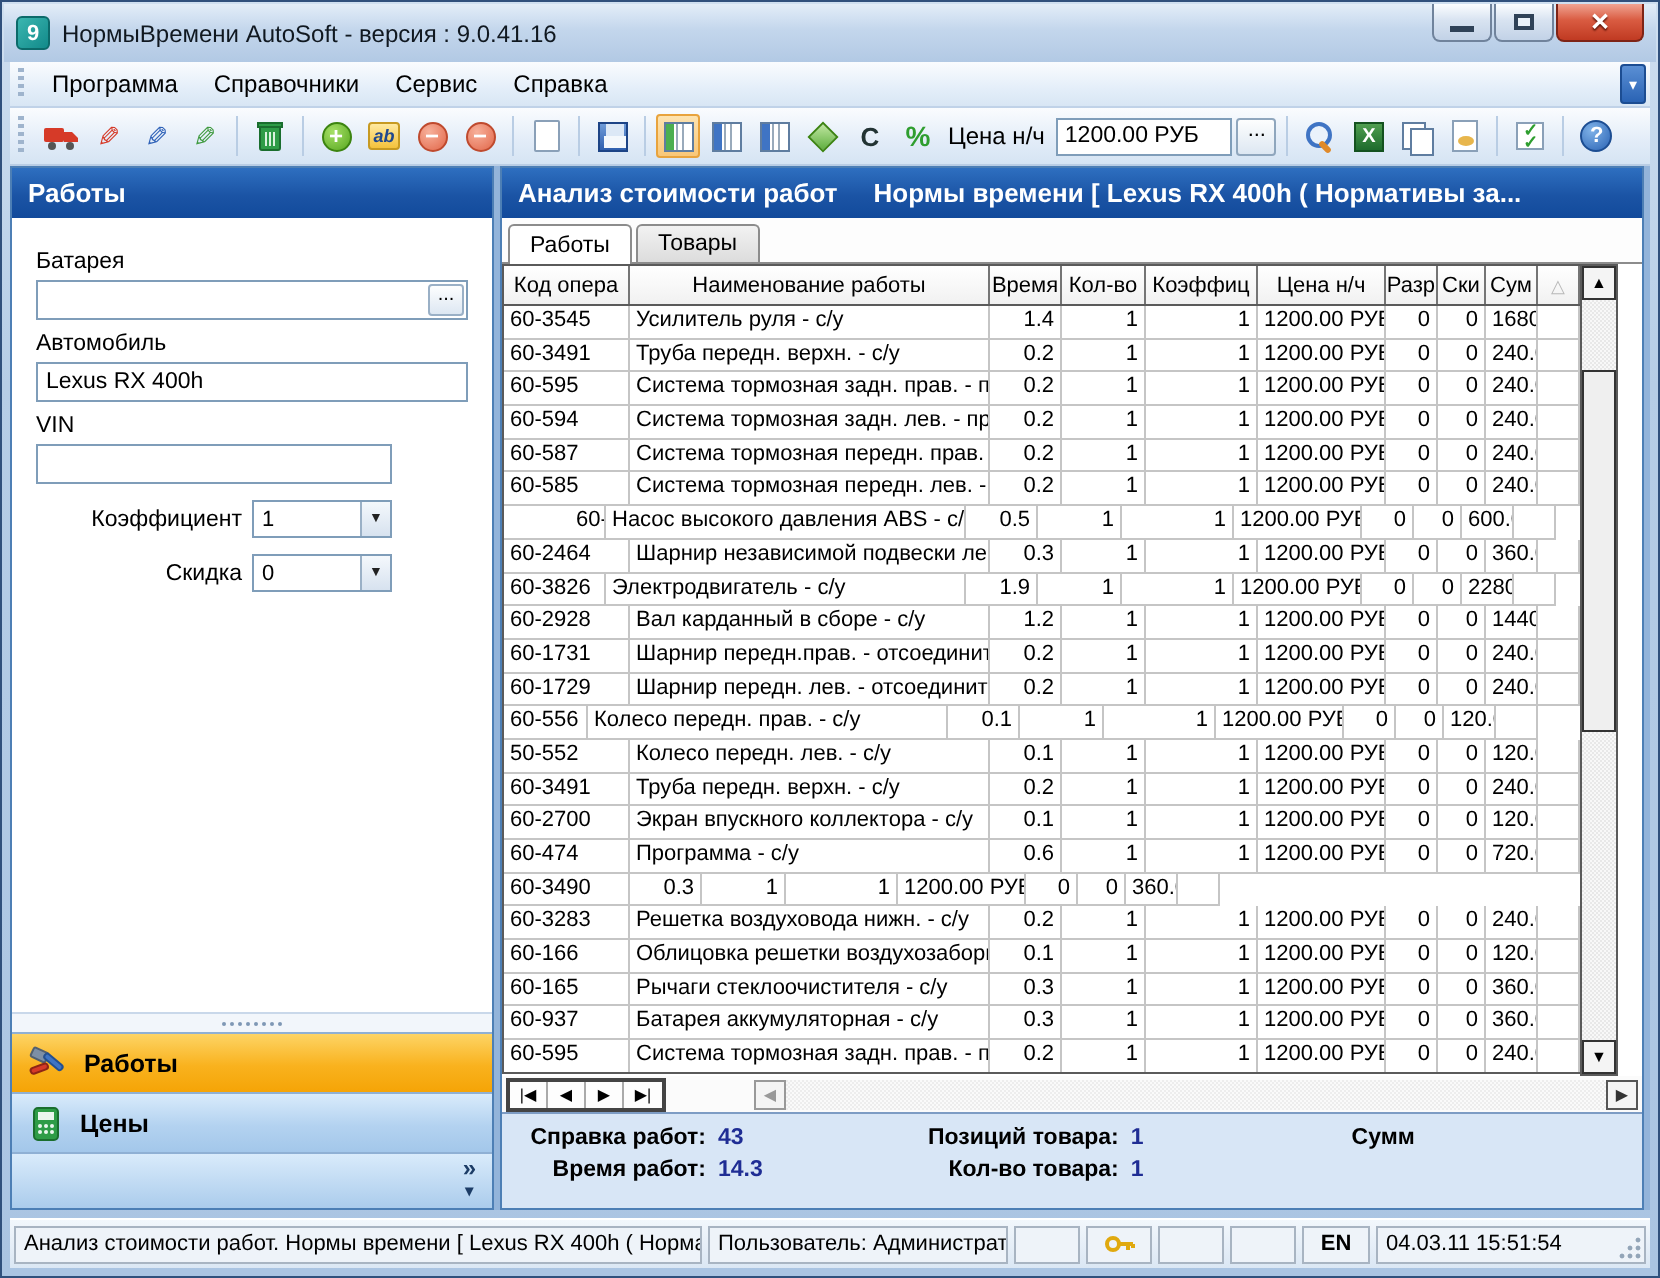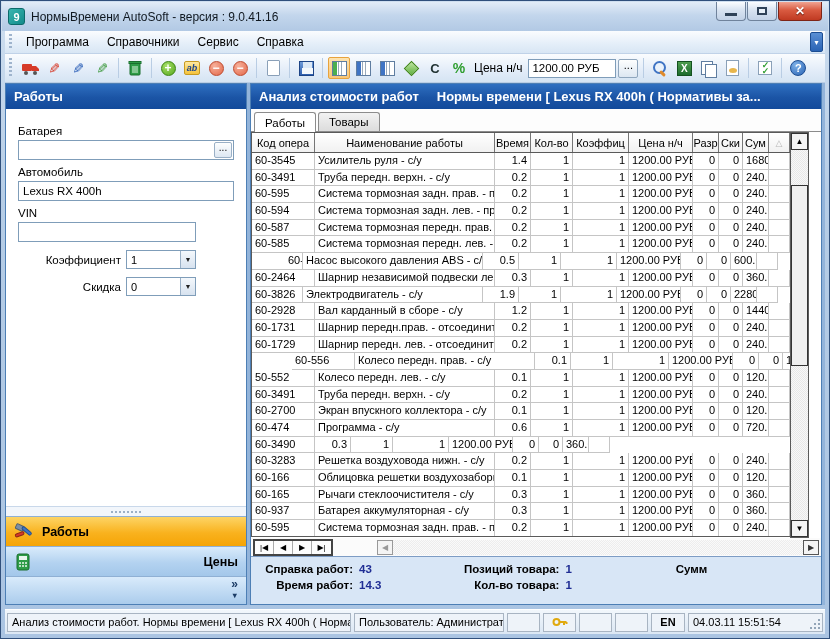--- a/index.html
+++ b/index.html
@@ -77,21 +77,21 @@
   .vin-input { width:178px; }
   .combo-row { display:flex; align-items:center; justify-content:flex-start; margin-top:8px; }
   .combo-row .cl { width:108px; text-align:right; padding-right:5px; font-size:11.5px; }
   .combo { width:70px; height:19px; border:1px solid #7f9db9; background:#fff; display:flex; align-items:center; }
   .combo .val { flex:1; padding-left:4px; }
   .combo .dd { width:15px; height:100%; background:linear-gradient(180deg,#f4f8fc,#d7e2ef); border-left:1px solid #9ab0c6; font-size:7px; display:flex; align-items:center; justify-content:center; color:#222; }
   .splitter { height:10px; display:flex; align-items:center; justify-content:center; gap:2px; background:#f2f6fb; border-top:1px solid #c9d8ea; flex:0 0 auto; }
   .splitter i { width:2px; height:2px; background:#7f98b5; border-radius:50%; }
   .side-btn { height:30px; display:flex; align-items:center; gap:8px; padding:0 8px; font-weight:bold; font-size:12.5px; border-top:1px solid #8fb0d4; flex:0 0 auto; }
   .side-btn.works { background:linear-gradient(180deg,#fdd465,#f9b21e 55%,#f5a406); }
-  .side-btn.prices { background:linear-gradient(180deg,#d9ebfb,#b3d2f0 55%,#a3c7ea);justify-content:space-between; }
+  .side-btn.prices { background:linear-gradient(180deg,#d9ebfb,#b3d2f0 55%,#a3c7ea); }
   .side-bottom { height:28px; background:linear-gradient(180deg,#d9ebfb,#abccec); border-top:1px solid #8fb0d4; position:relative; flex:0 0 auto; }
   .chev { position:absolute; right:8px; top:2px; font-size:12px; font-weight:bold; color:#1c3c66; line-height:11px; text-align:center; }
   .chev small { display:block; font-size:8px; }
 
   
   .mainpanel { position:absolute; top:0; left:245px; right:3px; height:100%; background:#fff; border:1px solid #4d7fb5; display:flex; flex-direction:column; }
   .main-title { gap:18px; display:flex; }
   .tabstrip { height:23px; background:#fdfdfd; display:flex; align-items:flex-end; padding-left:3px; border-bottom:1px solid #8c8c8c; flex:0 0 auto; }
   .tab { padding:3px 10px 3px; border:1px solid #8c8c8c; border-bottom:none; border-radius:3px 3px 0 0; background:linear-gradient(180deg,#f2f2f2,#dcdcdc); margin-right:2px; position:relative; font-size:11.5px; }
   .tab.active { background:#fff; z-index:2; top:1px; padding-top:4px; }
@@ -510,21 +510,21 @@
               <div class="tcell ar" style="width: 36px;">0.2</div>
               <div class="tcell ar" style="width: 42px;">1</div>
               <div class="tcell ar" style="width: 56px;">1</div>
               <div class="tcell al" style="width: 64px;">1200.00 РУБ</div>
               <div class="tcell ar" style="width: 26px;">0</div>
               <div class="tcell ar" style="width: 24px;">0</div>
               <div class="tcell al" style="width: 26px;">240.00</div>
               <div class="tcell ac" style="width: 21px;"></div>
             </div>
             <div class="trow">
-              <div class="tcell al" style="width: 63px; margin-left: 40px;">60-556</div>
+              <div class="tcell al" style="width: 42px;">60-556</div>
               <div class="tcell al" style="width: 180px;">Колесо передн. прав. - с/у</div>
               <div class="tcell ar" style="width: 36px;">0.1</div>
               <div class="tcell ar" style="width: 42px;">1</div>
               <div class="tcell ar" style="width: 56px;">1</div>
               <div class="tcell al" style="width: 64px;">1200.00 РУБ</div>
               <div class="tcell ar" style="width: 26px;">0</div>
               <div class="tcell ar" style="width: 24px;">0</div>
               <div class="tcell al" style="width: 26px;">120.00</div>
               <div class="tcell ac" style="width: 21px;"></div>
             </div>

